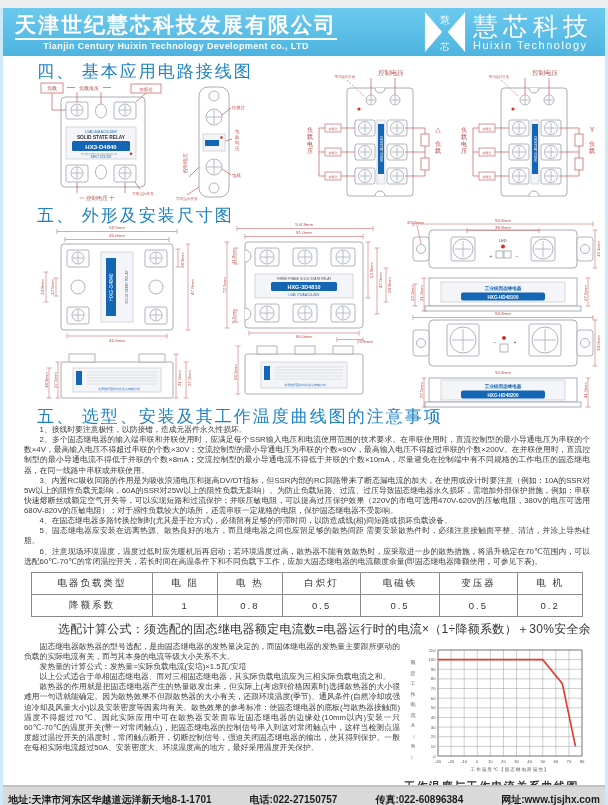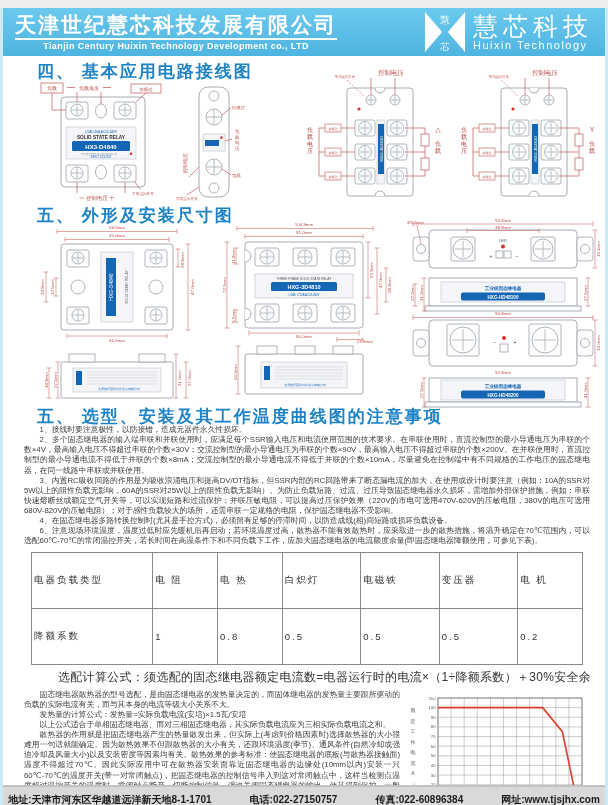--- a/index.html
+++ b/index.html
@@ -11,39 +11,39 @@
          display:flex;align-items:center;justify-content:space-between;padding:0 12px;box-sizing:border-box;color:#fff}
   .hd-left{display:flex;flex-direction:column;align-items:center}
   .hd-cn{font-size:21px;font-weight:bold;letter-spacing:2px;line-height:1.15;white-space:nowrap}
   .hd-rule{height:2px;background:#fff;opacity:.95;width:100%;margin:1px 0}
   .hd-en{font-size:9px;font-weight:bold;letter-spacing:.4px;white-space:nowrap}
   .hd-right{display:flex;align-items:center;gap:7px}
   .logo{width:42px;height:42px}
   .lt-cn{font-size:25px;font-weight:normal;letter-spacing:5px;line-height:1;white-space:nowrap}
   .lt-en{font-size:11px;letter-spacing:1.5px;white-space:nowrap}
   
-  .sec-title{position:absolute;left:34px;color:#1d83c6;font-weight:bold;font-size:17px;letter-spacing:2px;white-space:nowrap}
+  .sec-title{position:absolute;left:34px;color:#1d83c6;font-weight:normal;font-size:17px;letter-spacing:2px;white-space:nowrap}
   #t4{top:52px}#t5a{top:196px}#t5b{top:397px}
   .fig{position:absolute}
   .body-ln{fill:#fff;stroke:#a6adb5;stroke-width:1}
   .screw{fill:#fdfdfd;stroke:#a6adb5;stroke-width:.9}
   .cross{stroke:#a6adb5;fill:none;stroke-width:.8}
   .wire{stroke:#cc6b6b;fill:none;stroke-width:.8}
   .dash{stroke:#cc6b6b;fill:none;stroke-width:.7;stroke-dasharray:2 1.5}
   .lblred{fill:#bb4f4a}
   .dimln{stroke:#cc6b6b;stroke-width:.6;fill:none}
   .dimtxt{fill:#bb4f4a;font-size:4.4px}
   .panel{fill:#f4f5f9;stroke:#c5c9d2;stroke-width:.7}
   .bluebox{fill:#1465b4}
   .fineln{stroke:#cbcbcb;stroke-width:.5;fill:none}
   
   .lower{position:absolute;top:417px;left:21px;width:566px;max-height:360px;overflow:hidden}
   .lower p{margin:0;font-size:7.8px;line-height:1.3;text-align:justify;text-indent:2em;color:#3c3c3c}
   table.derate{width:552px;margin:5px auto 4px;border-collapse:collapse;font-size:9.5px;color:#333}
-  table.derate td{border:1px solid #8a8a8a;padding:21px 2px;letter-spacing:2px}
+  table.derate td{border:1px solid #8a8a8a;text-align:center;padding:4px 2px;letter-spacing:2px}
   .formula{font-size:12px;color:#333;margin:2px 0 4px 34px;letter-spacing:.3px;white-space:nowrap}
   .bottom{display:flex;margin-top:2px}
   .bot-left{width:376px}
   .bot-right{width:186px;margin-left:4px}
   .chart-caption{font-size:11px;font-weight:bold;color:#333;letter-spacing:1.5px;text-align:left;margin-top:1px}
   
   footer{position:absolute;left:0;right:0;bottom:0;height:26px;background:#d9d9d9;border-top:2px solid #c2c2c2;
          display:flex;align-items:center;justify-content:center;gap:38px;font-size:10px;font-weight:bold;color:#1c1c1c;white-space:nowrap}
   svg text{font-family:"Liberation Sans","DejaVu Sans",sans-serif}
 </style>
@@ -452,20 +452,21 @@
     </g>
   </svg>
 
   <div class="sec-title" id="t5b">五、 选型、安装及其工作温度曲线图的注意事项</div>
 
   <div class="lower">
     <p>1、接线时要注意极性，以防接错，造成元器件永久性损坏。</p>
     <p>2、多个固态继电器的输入端串联和并联使用时，应满足每个SSR输入电压和电流使用范围的技术要求。在串联使用时，直流控制型的最小导通电压为串联的个数×4V，最高输入电压不得超过串联的个数×30V；交流控制型的最小导通电压为串联的个数×90V，最高输入电压不得超过串联的个数×200V。在并联使用时，直流控制型的最小导通电流不得低于并联的个数×8mA；交流控制型的最小导通电流不得低于并联的个数×10mA，尽量避免在控制端中有不同规格的工作电压的固态继电器，在同一线路中串联或并联使用。</p>
     <p>3、内置RC吸收回路的作用是为吸收浪涌电压和提高DV/DT指标，但SSR内部的RC回路带来了断态漏电流的加大，在使用或设计时要注意（例如：10A的SSR对5W以上的阻性负载无影响，60A的SSR对25W以上的阻性负载无影响）。为防止负载短路、过流、过压导致固态继电器永久损坏，需增加外部保护措施，例如：串联快速熔断丝或额定空气开关等，可以实现短路和过流保护；并联压敏电阻，可以提高过压保护效果（220V的市电可选用470V-620V的压敏电阻，380V的电压可选用680V-820V的压敏电阻）；对于感性负载较大的场所，还需串联一定规格的电阻，保护固态继电器不受影响。</p>
     <p>4、在固态继电器多路转换控制时(尤其是手控方式)，必须留有足够的停滞时间，以防造成线(相)间短路或损坏负载设备。</p>
+    <p>5、固态继电器应安装在远离热源、散热良好的地方，而且继电器之间也应留足够的散热间距  需要安装散热件时，必须注意接触面平整、清洁，并涂上导热硅脂。</p>
     <p>6、注意现场环境温度，温度过低时应先暖机后再启动；若环境温度过高，散热器不能有效散热时，应采取进一步的散热措施，将温升稳定在70℃范围内，可以选配60℃-70℃的常闭温控开关，若长时间在高温条件下和不同负载下工作，应加大固态继电器的电流额度余量(即固态继电器降额使用，可参见下表)。</p>
 
     <table class="derate">
       <colgroup>
           <col style="width:22%">
           <col>
           <col>
           <col>
           <col>
           <col>

